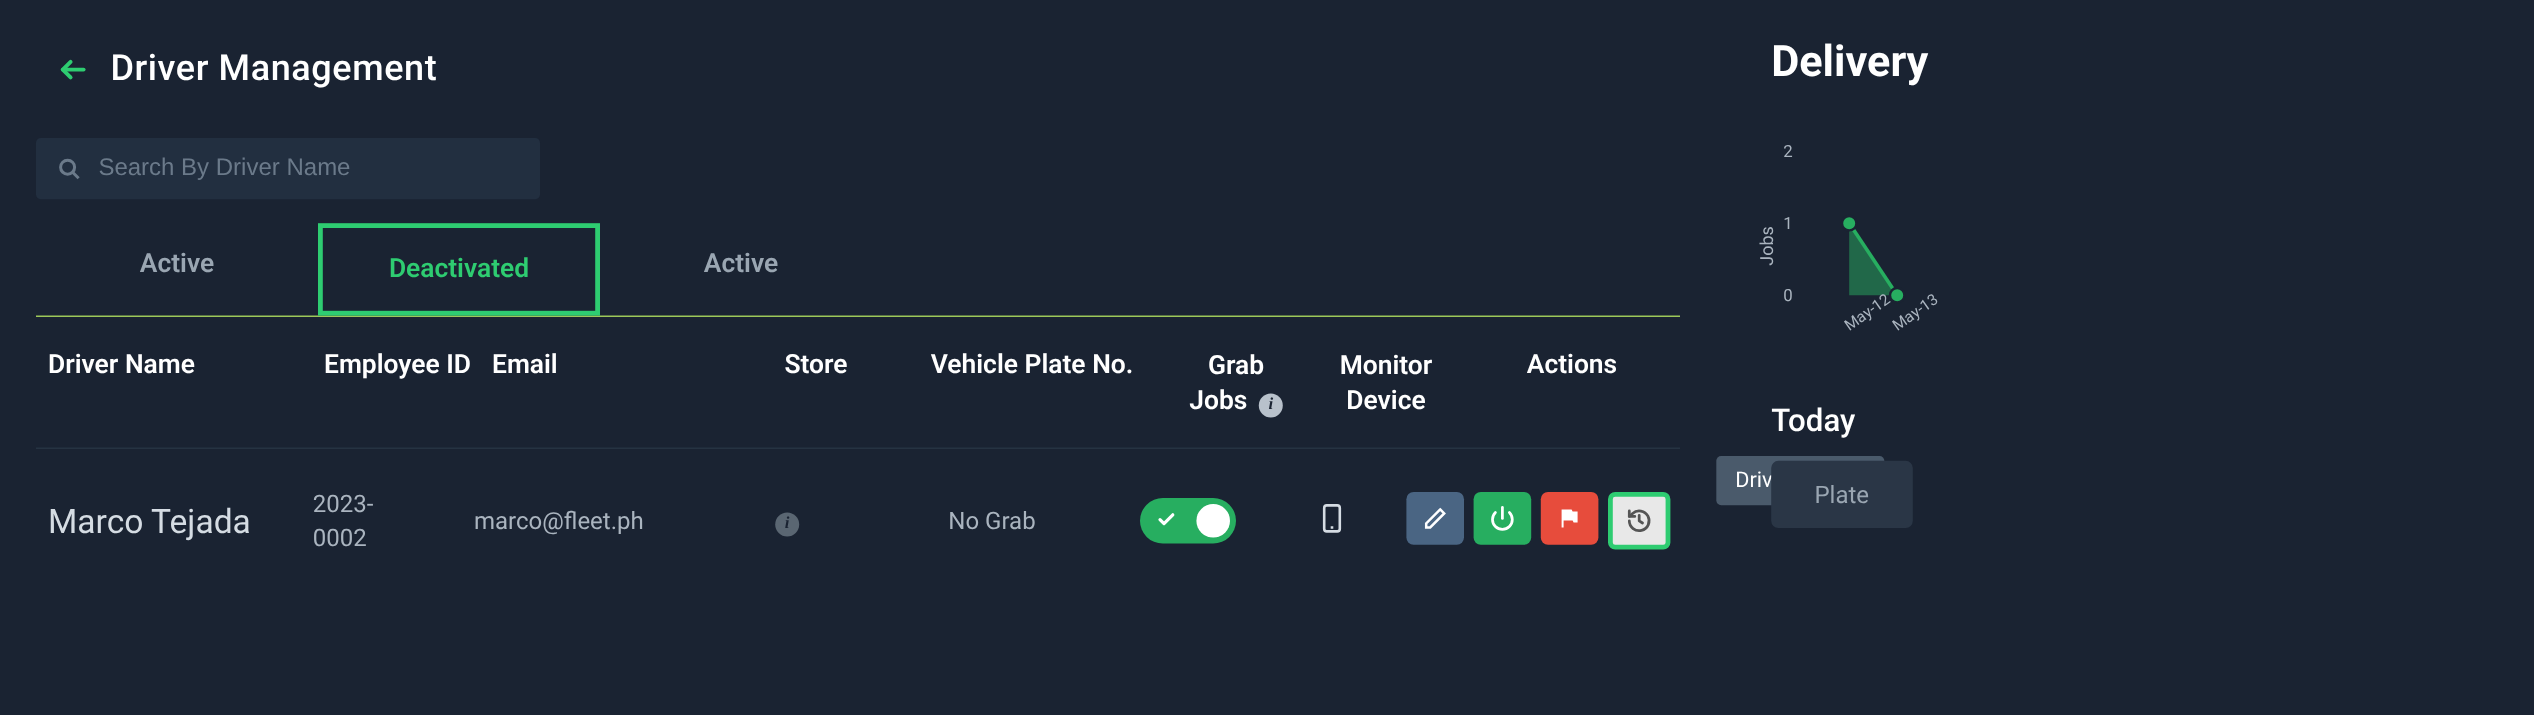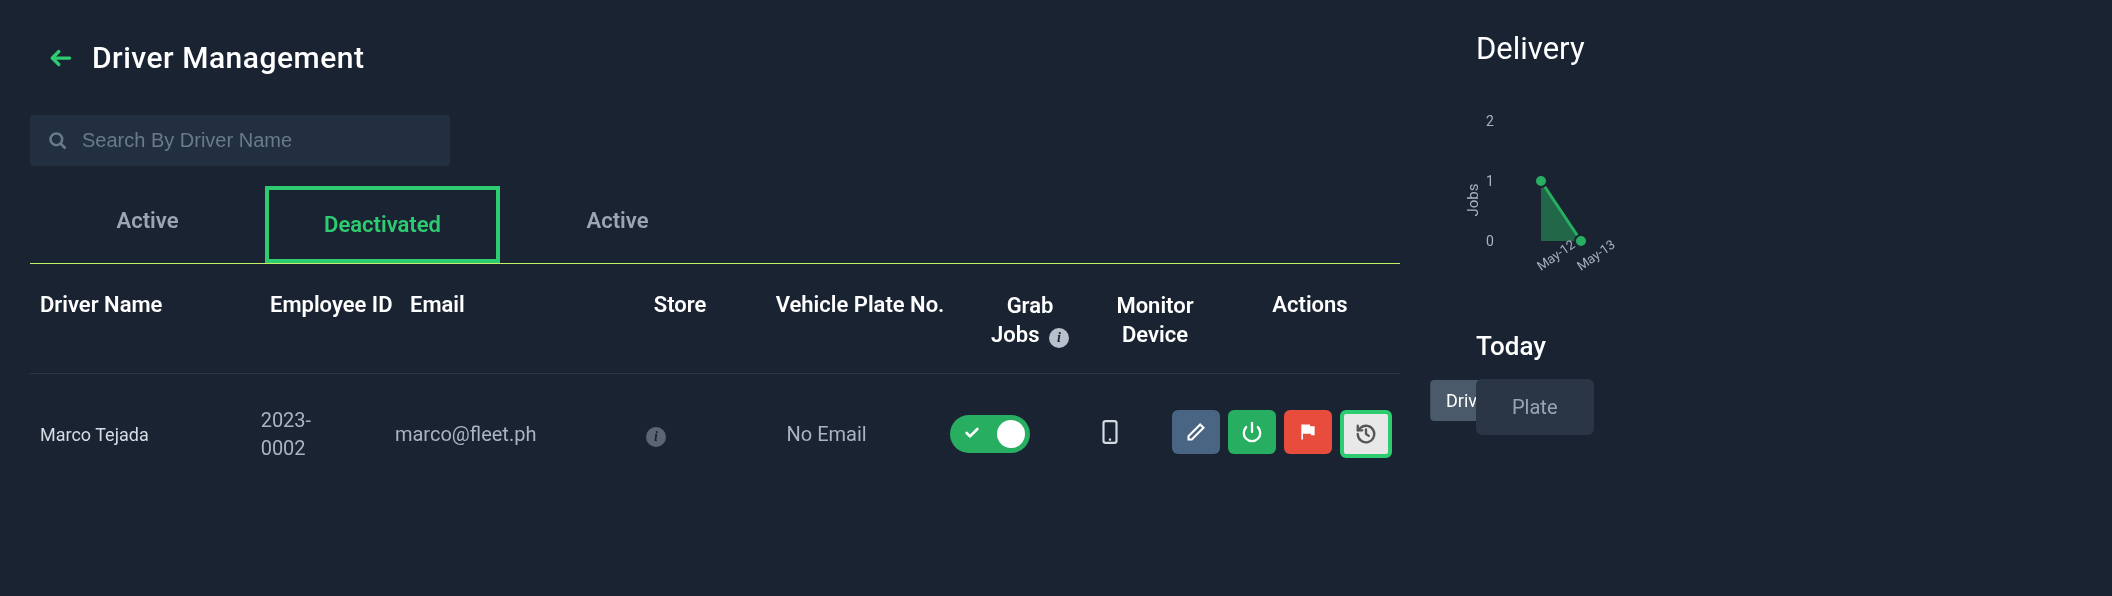--- a/index.html
+++ b/index.html
@@ -115,21 +115,21 @@
   background: #5a6672;
   color: #1a2332;
 }
 .table-row {
   display: flex;
   align-items: center;
   padding: 32px 0;
   font-size: 20px;
   color: #d5dce3;
 }
-.cell-name { width: 240px; padding-left: 10px; font-size: 18px; }
+.cell-name { width: 240px; padding-left: 10px; font-size: 28px; }
 .cell-emp { width: 140px; color: #aab4bf; line-height: 1.4; }
 .cell-email { width: 200px; color: #aab4bf; font-size: 20px; overflow: visible; white-space: nowrap; }
 .cell-store { width: 140px; text-align: center; }
 .cell-plate { width: 220px; text-align: center; color: #aab4bf; }
 .cell-grab { width: 120px; display: flex; justify-content: center; }
 .cell-monitor { width: 130px; display: flex; justify-content: center; color: #d5dce3; }
 .cell-actions { flex: 1; display: flex; justify-content: flex-end; gap: 8px; padding-right: 8px; }
 .toggle {
   width: 80px; height: 38px;
   background: #27ae60;
@@ -173,22 +173,22 @@
 }
 .side-widget {
   position: absolute;
   left: 1470px;
   top: 0;
   width: 642px;
   height: 596px;
   padding: 30px 0 0 6px;
 }
 .delivery-title {
-  font-size: 31px;
-  font-weight: 400;
+  font-size: 36px;
+  font-weight: 700;
   color: #fff;
   margin-bottom: 24px;
 }
 .chart-area {
   position: relative;
   height: 200px;
   margin-bottom: 40px;
 }
 .y-label {
   position: absolute;
@@ -273,21 +273,21 @@
   <div class="table-row">
     <div class="cell-name">Marco Tejada</div>
     <div class="cell-emp">
       <div>2023-</div>
       <div>0002</div>
     </div>
     <div class="cell-email">marco@fleet.ph</div>
     <div class="cell-store">
       <span class="info-badge dark">i</span>
     </div>
-    <div class="cell-plate">No Email</div>
+    <div class="cell-plate">No Grab</div>
     <div class="cell-grab">
       <div class="toggle">
         <span class="check">
           <svg width="16" height="16" viewBox="0 0 24 24" fill="none" stroke="currentColor" stroke-width="4" stroke-linecap="round" stroke-linejoin="round">
               <polyline points="20 6 9 17 4 12"></polyline>
             </svg>
         </span>
         <span class="knob"></span>
       </div>
     </div>

